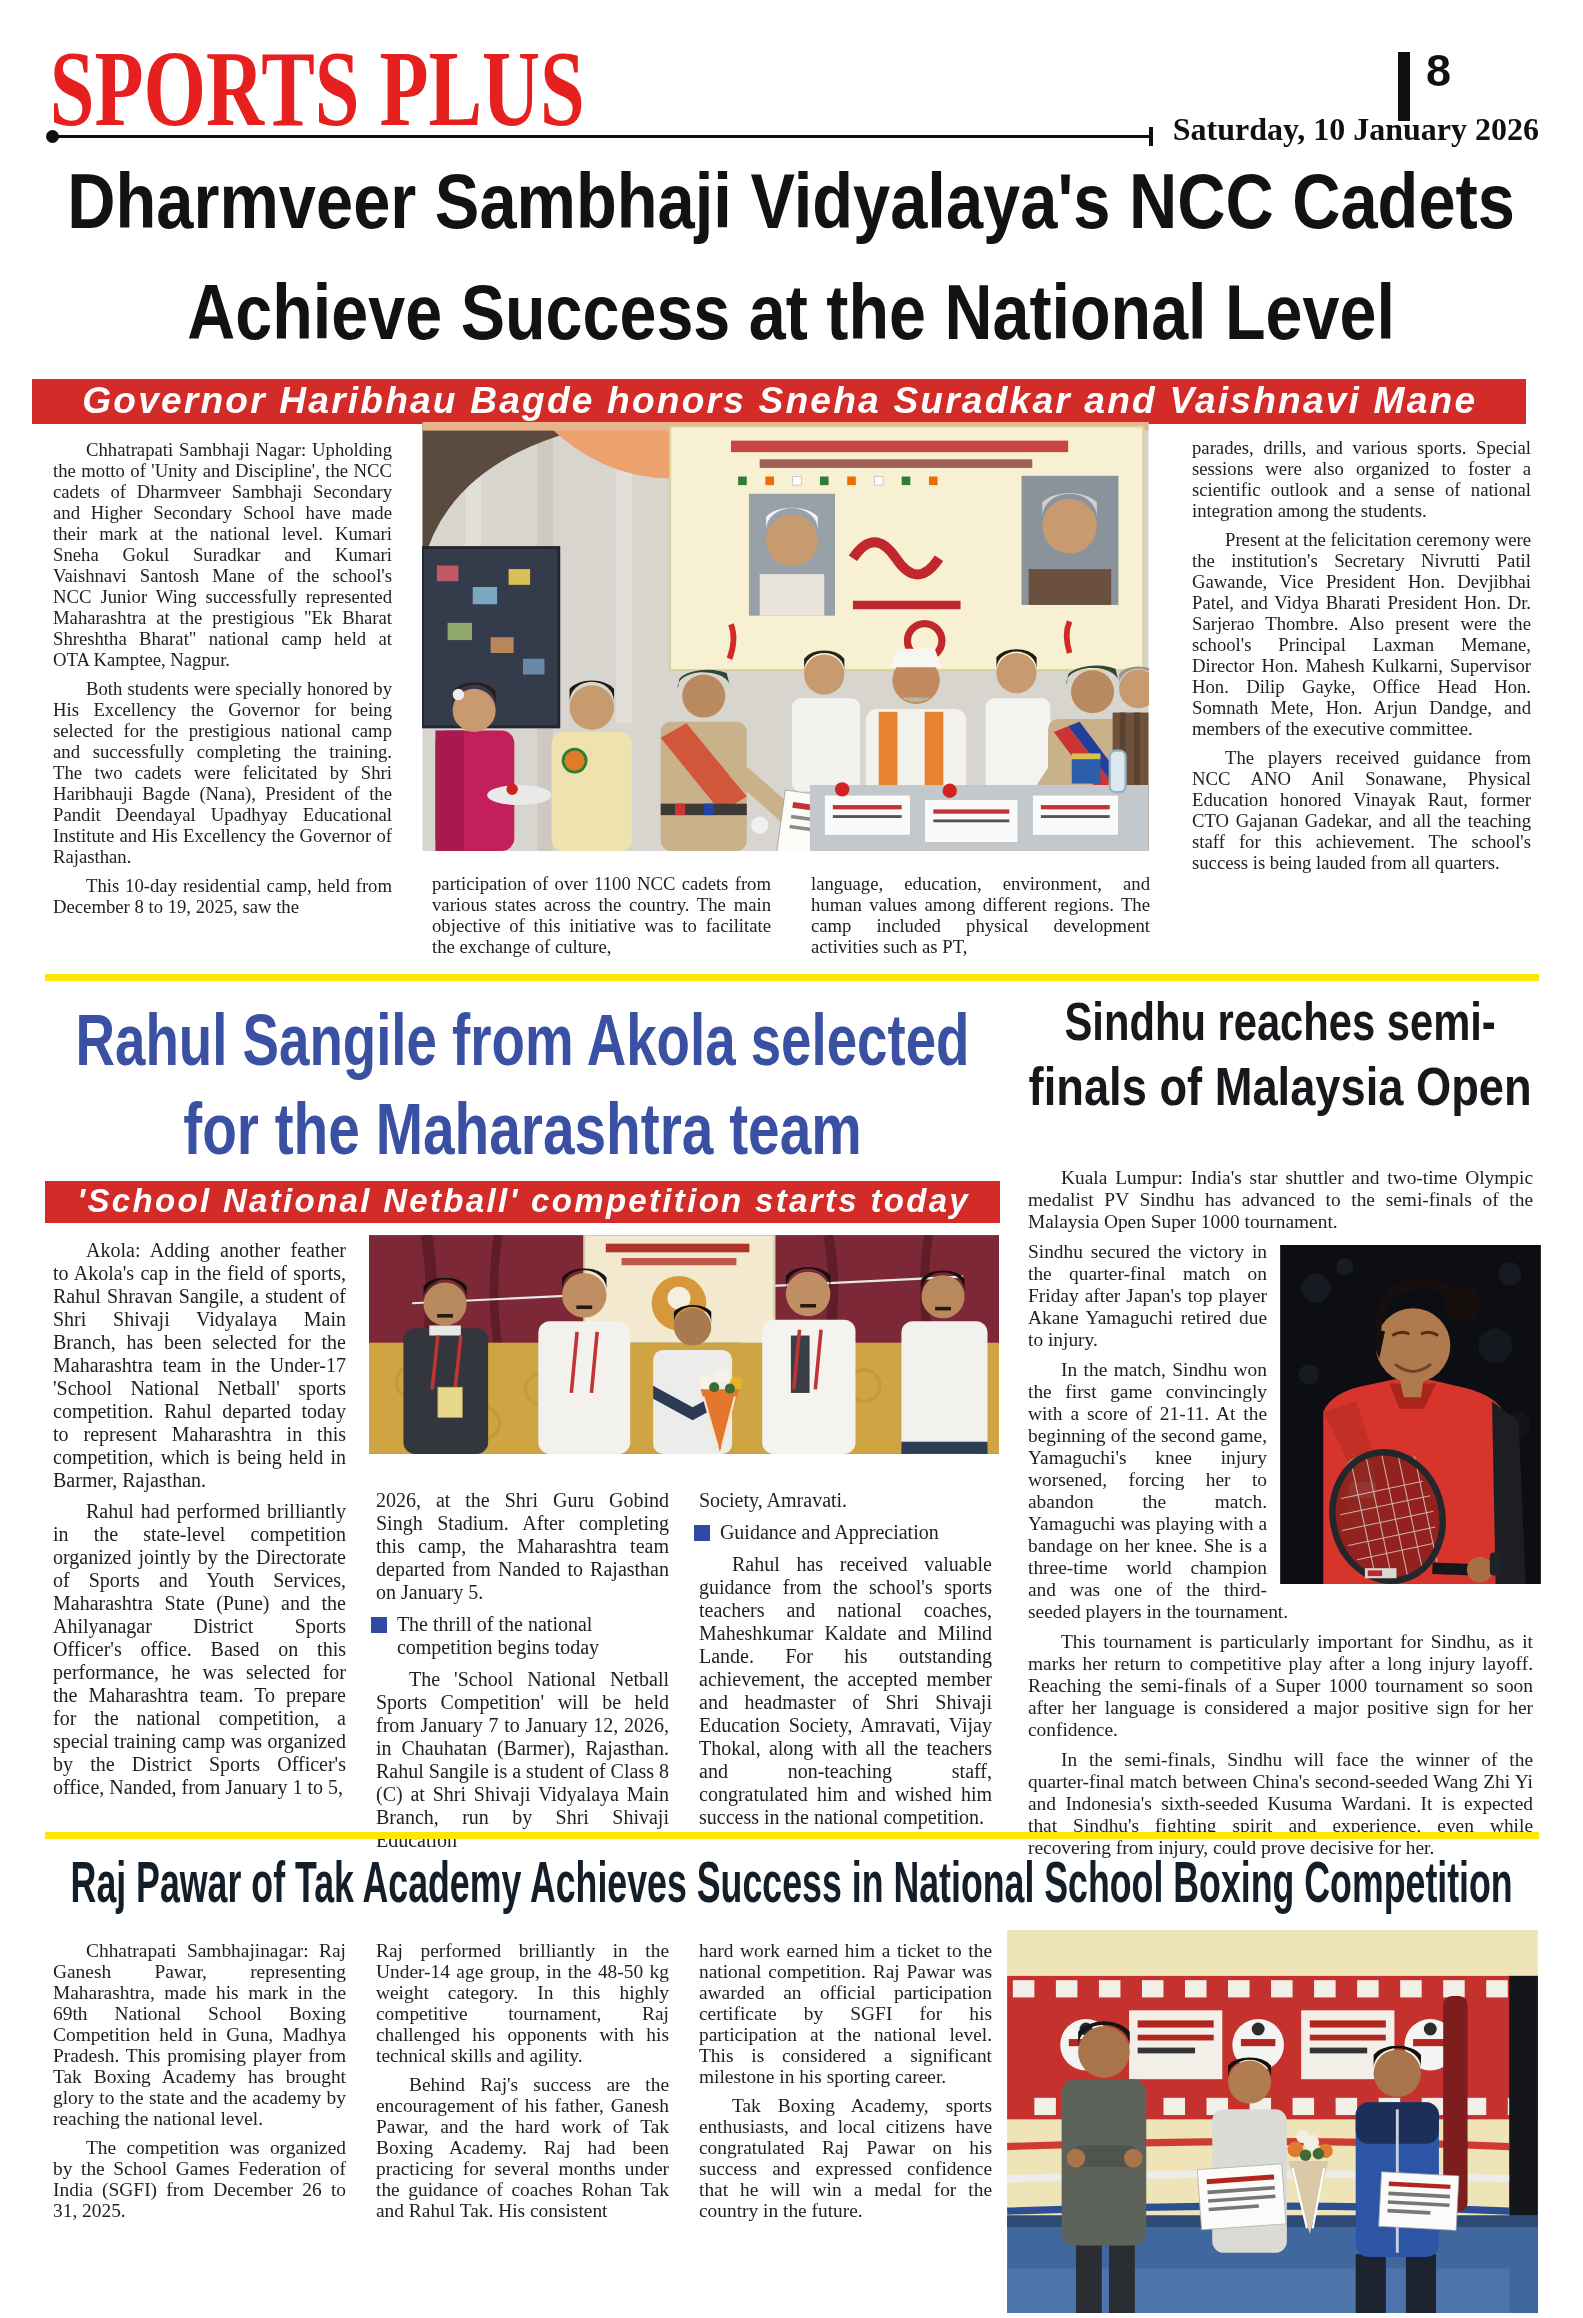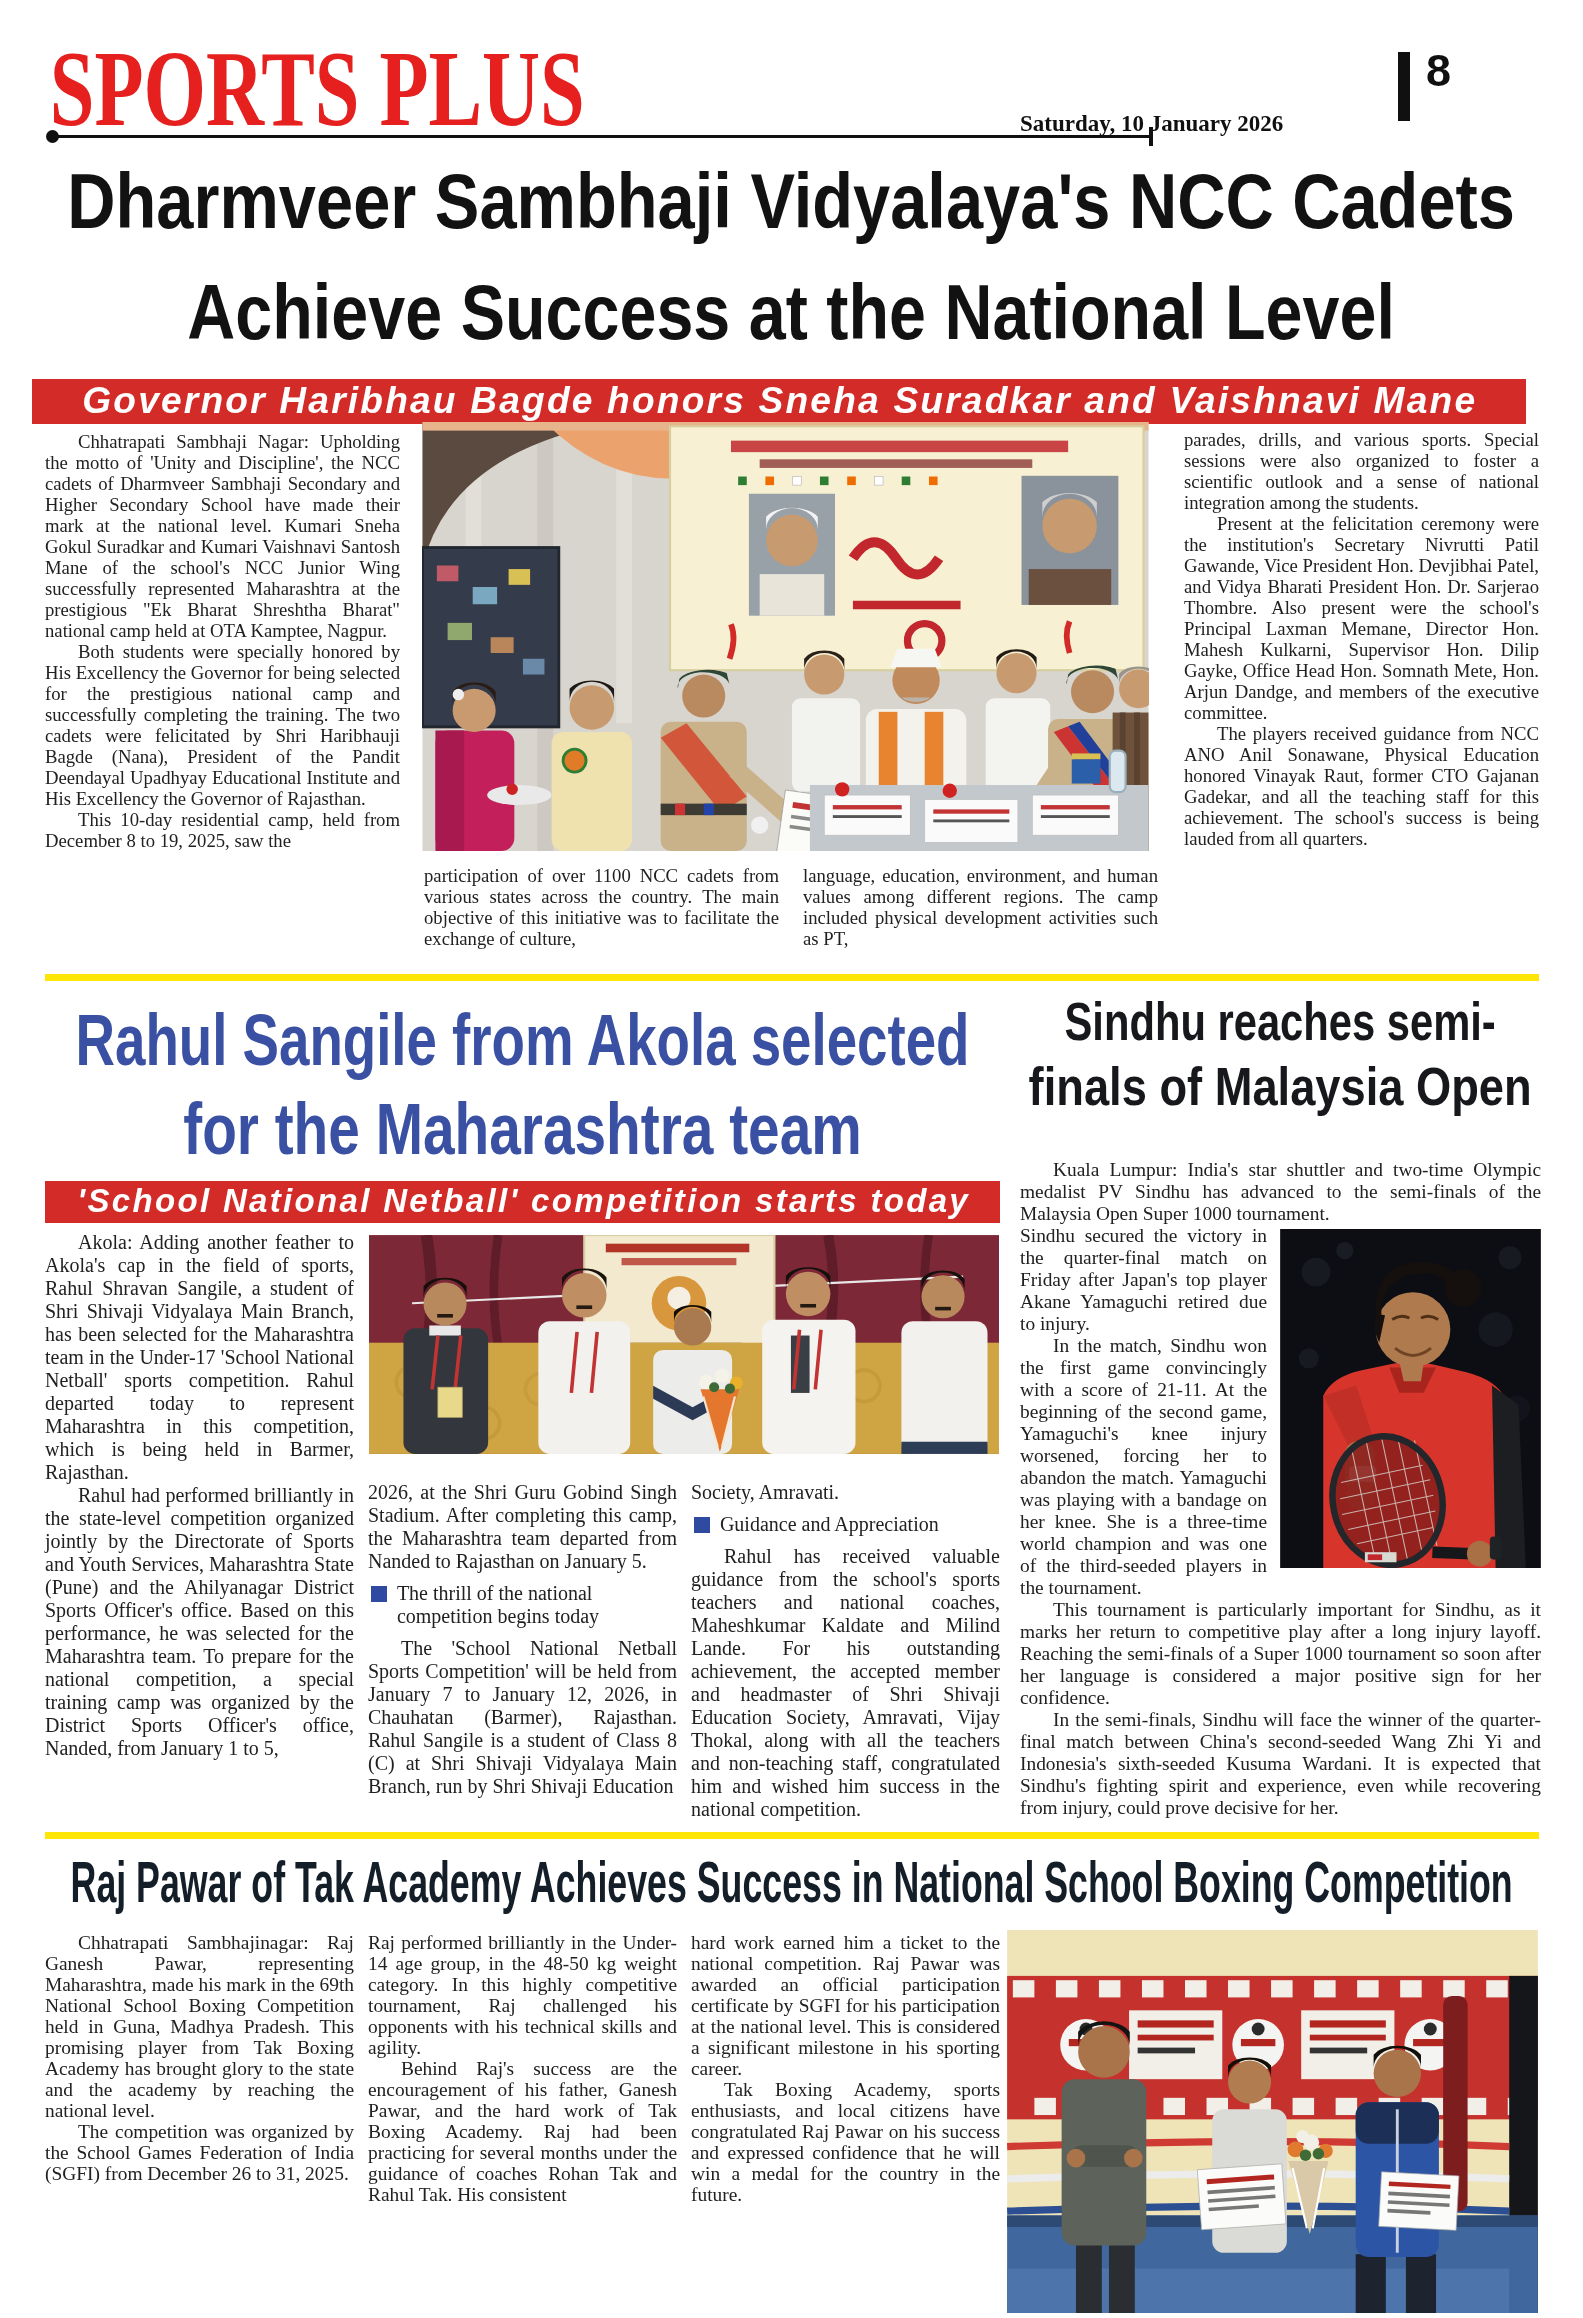--- a/index.html
+++ b/index.html
@@ -3,34 +3,34 @@
 <meta charset="utf-8">
 <style>
   html,body{margin:0;padding:0;background:#ffffff}
   .page{position:relative;width:1583px;height:2319px;background:#fff;overflow:hidden}
   .abs{position:absolute}
   .bodytxt{font-family:"Liberation Serif",serif;color:#212121;text-align:justify}
   .a1{font-size:18.7px;line-height:21px}
   .a2{font-size:20px;line-height:23px}
   .a3{font-size:19.4px;line-height:22px}
   .a4{font-size:19.4px;line-height:21px}
-  .bodytxt p{margin:0}
+  .bodytxt p{margin:8px}
   .ind{text-indent:33px}
   .brow{display:flex;margin:9px 0}
   .bsq{flex:none;width:16px;height:16px;background:#2f4aa0;margin:4.3px 10px 0 2.9px}
   .btxt{flex:1;text-align:left}
   .banner{background:#d32b27}
   .yrule{background:#ffe607}
   svg text{font-family:"Liberation Sans",sans-serif}
   svg text.sf{font-family:"Liberation Serif",serif}
   .blackbar{background:#101010}
   .dot{width:13px;height:13px;border-radius:50%;background:#101010}
   .tick{width:3.6px;height:18.7px;background:#101010}
   .hrule{height:2.9px;background:#101010}
-  .datetxt{font-family:"Liberation Serif",serif;font-weight:700;font-size:23px;color:#101010;}
+  .datetxt{font-family:"Liberation Serif",serif;font-weight:700;font-size:32px;color:#101010;text-align:right}
   .pnum{font-family:"Liberation Sans",sans-serif;font-weight:700;font-size:45px;color:#101010}
   .sindhu-float{float:right;width:261px;height:339px;margin:4.3px 0 5.7px 13px}
 </style>
 </head>
 <body>
 
 <div class="page">
 
   <svg class="abs" style="left:47px;top:32px" width="560" height="108" viewBox="0 0 780 150">
     <text class="sf" x="4" y="130" font-size="150" font-weight="700" fill="#e5201e" textLength="745" lengthAdjust="spacingAndGlyphs">SPORTS PLUS</text>

